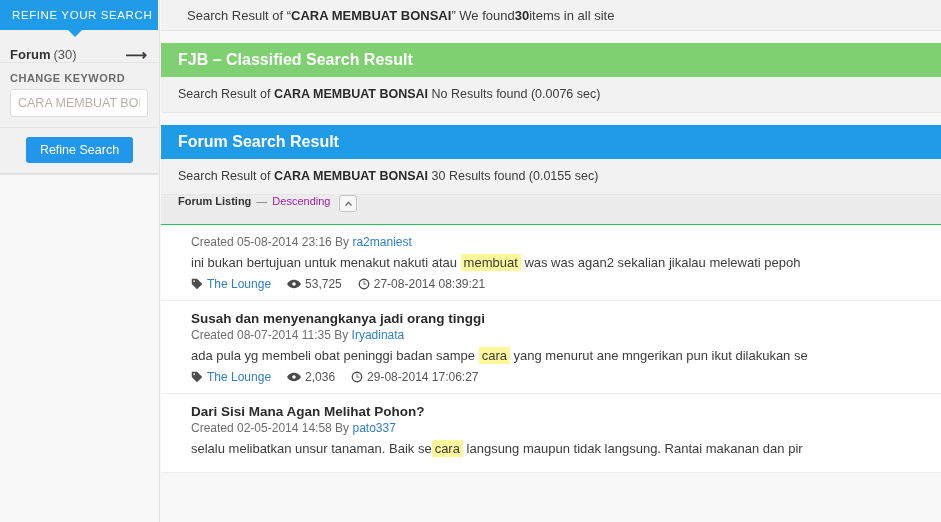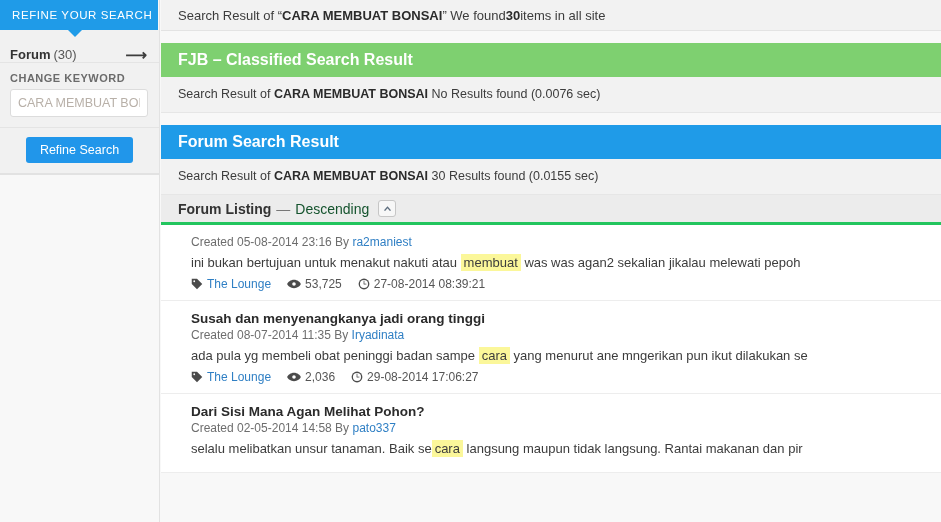--- a/index.html
+++ b/index.html
@@ -90,21 +90,21 @@
   }
 
   
   #main { position: absolute; left: 161px; top: 0; width: 780px; height: 522px; }
 
   .topbar {
     height: 31px;
     background: #f2f2f2;
     border-bottom: 1px solid #e3e3e3;
     display: flex; align-items: center;
-    padding-left: 17px;
+    padding-left: 26px;
     font-size: 13px;
     color: #3c3c3c;
   }
   .topbar b { font-weight: bold; color: #2b2b2b; }
 
   .gap { height: 12px; background: #f8f8f8; }
 
   .sec-head {
     height: 34px;
     display: flex; align-items: center;
@@ -120,30 +120,30 @@
     background: #f2f2f2;
     border-bottom: 1px solid #e6e6e6;
     padding: 10px 16px 11px 17px;
     font-size: 12.5px;
     color: #3c3c3c;
   }
   .sec-body b { font-weight: bold; color: #2b2b2b; }
 
   .listing-bar {
     background: #ececec;
-    border-bottom: 3px solid #22c55e;
+    border-bottom: 1px solid #22c55e;
     height: 30px;
-    display: flex; align-items: center;
+    display: flex; align-items: flex-start;
     padding-left: 17px;
-    font-size: 14px;
+    font-size: 11px;
     color: #4a4a4a;
   }
   .listing-bar .title { font-weight: bold; color: #333; }
   .listing-bar .dash { margin: 0 5px; color: #777; }
-  .listing-bar .dir { color: #14532d; }
+  .listing-bar .dir { color: #a21caf; }
   .sort-btn {
     margin-left: 9px;
     width: 18px; height: 17px;
     border: 1px solid #c6c6c6;
     border-radius: 3px;
     background: #f7f7f7;
     display: inline-flex; align-items: center; justify-content: center;
     cursor: pointer;
   }
 

